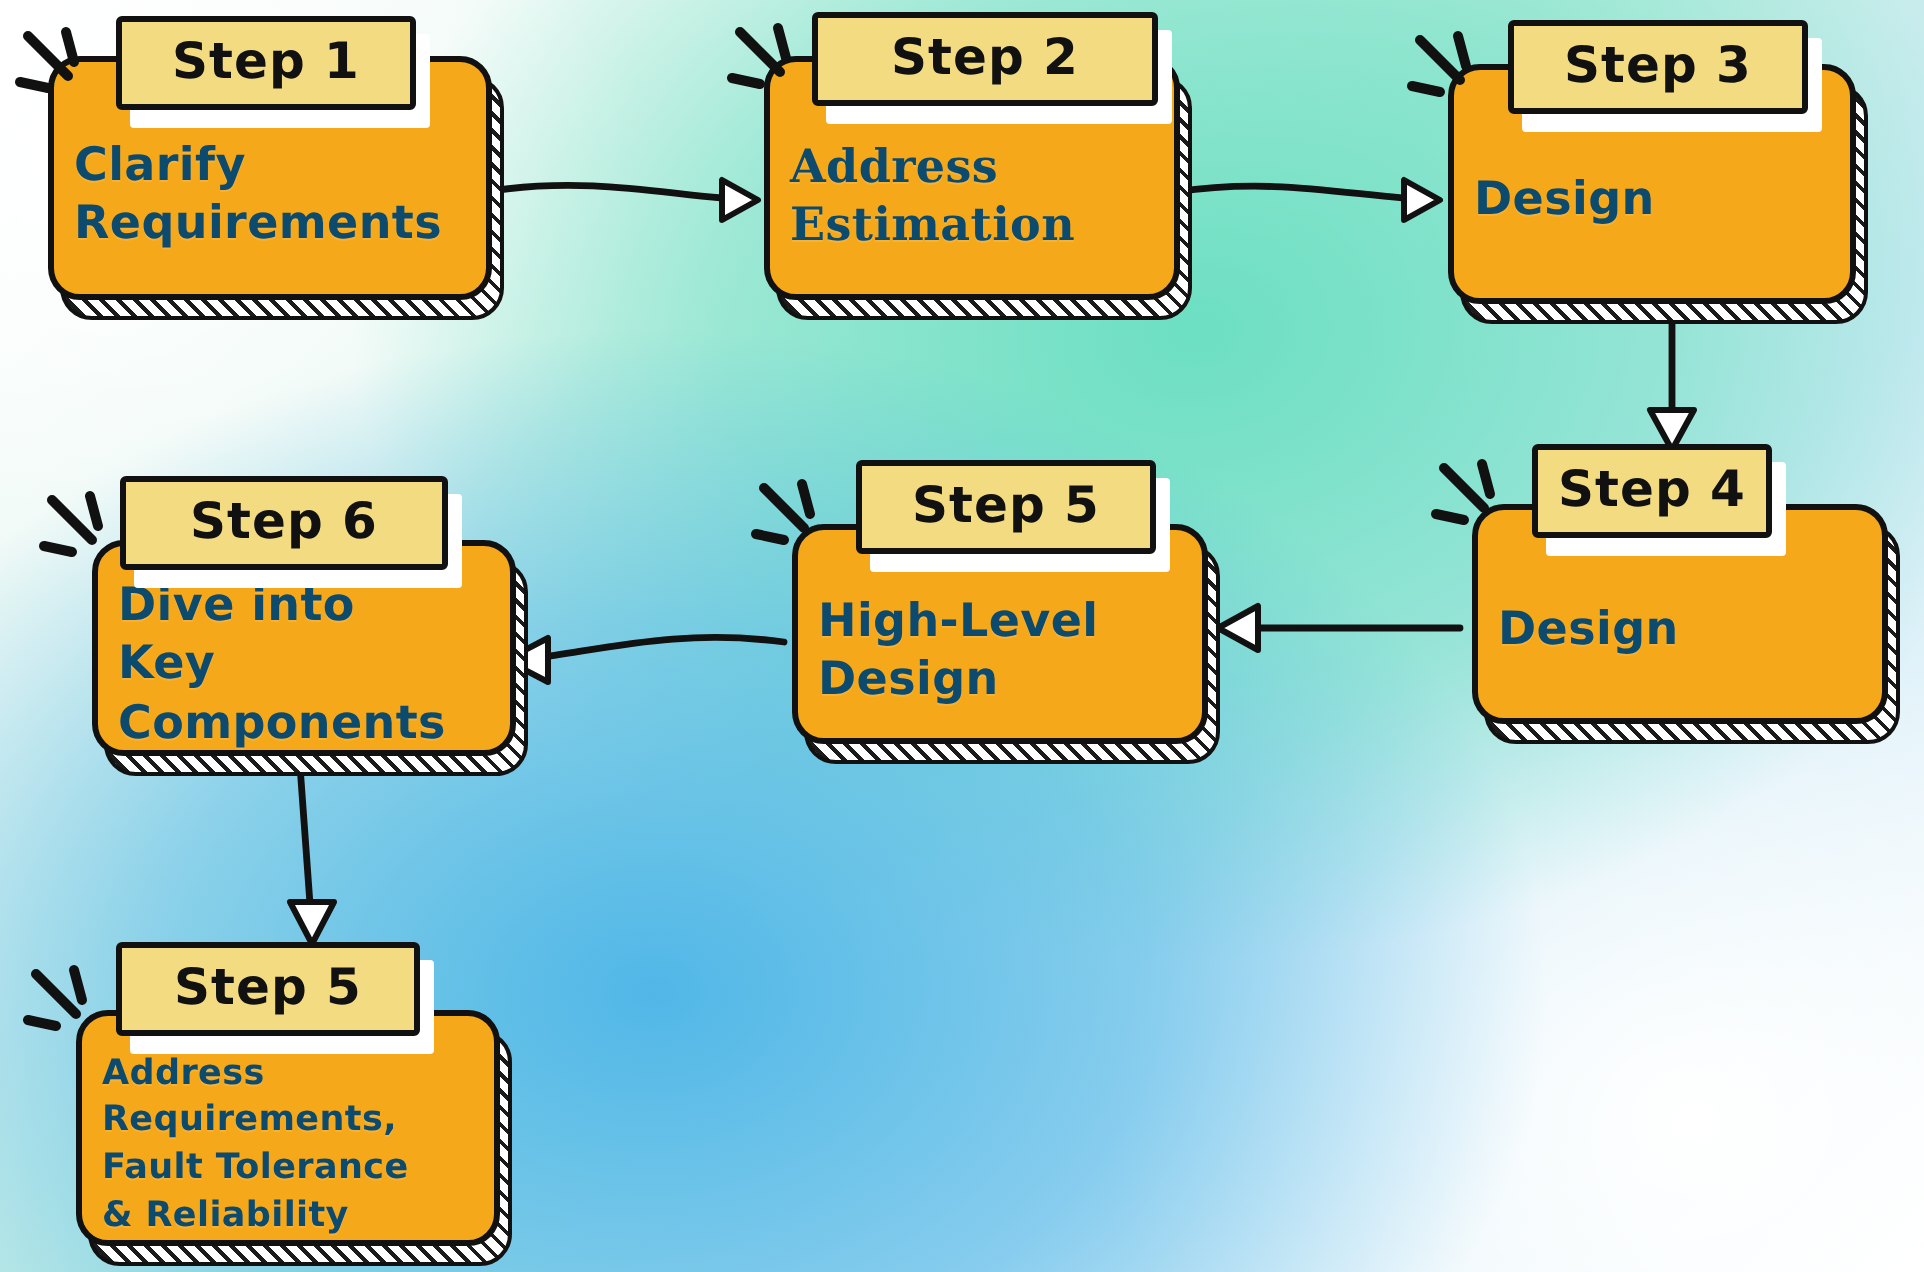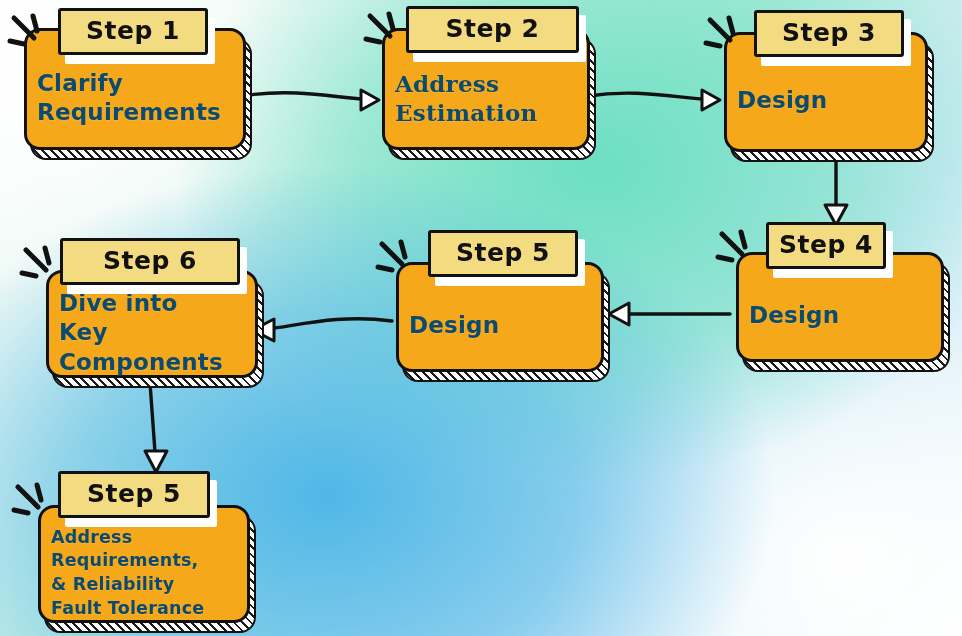--- a/index.html
+++ b/index.html
@@ -264,20 +264,21 @@
 
   <div class="step font-round" style="left:396px; top:262px; width:208px; height:110px;">
     <svg class="sparkle" style="left:-22px; top:-24px;" viewBox="0 0 44 44">
       <line x1="8" y1="6" x2="28" y2="26" stroke="#111" stroke-width="5" stroke-linecap="round"></line>
       <line x1="27" y1="4" x2="31" y2="19" stroke="#111" stroke-width="5" stroke-linecap="round"></line>
       <line x1="4" y1="29" x2="18" y2="32" stroke="#111" stroke-width="5" stroke-linecap="round"></line>
     </svg>
     <div class="body-shadow"></div>
     <div class="body">
       <div class="body-text">
+        <div>High-Level</div>
         <div>Design</div>
       </div>
     </div>
     <div class="tab-wrap" style="left:32px; top:-32px; width:150px;">
       <div class="tab-white"></div>
       <div class="tab">
         <span class="tab-label">Step 5</span>
       </div>
     </div>
   </div>
@@ -288,40 +289,40 @@
       <line x1="27" y1="4" x2="31" y2="19" stroke="#111" stroke-width="5" stroke-linecap="round"></line>
       <line x1="4" y1="29" x2="18" y2="32" stroke="#111" stroke-width="5" stroke-linecap="round"></line>
     </svg>
     <div class="body-shadow"></div>
     <div class="body">
       <div class="body-text">
         <div>Dive into</div>
         <div>Key Components</div>
       </div>
     </div>
-    <div class="tab-wrap" style="left:14px; top:-32px; width:180px;">
+    <div class="tab-wrap" style="left:14px; top:-32px; width:164px;">
       <div class="tab-white"></div>
       <div class="tab">
         <span class="tab-label">Step 6</span>
       </div>
     </div>
   </div>
 
   <div class="step font-round font-small" style="left:38px; top:505px; width:212px; height:118px;">
     <svg class="sparkle" style="left:-28px; top:-24px;" viewBox="0 0 44 44">
       <line x1="8" y1="6" x2="28" y2="26" stroke="#111" stroke-width="5" stroke-linecap="round"></line>
       <line x1="27" y1="4" x2="31" y2="19" stroke="#111" stroke-width="5" stroke-linecap="round"></line>
       <line x1="4" y1="29" x2="18" y2="32" stroke="#111" stroke-width="5" stroke-linecap="round"></line>
     </svg>
     <div class="body-shadow"></div>
     <div class="body">
       <div class="body-text">
         <div>Address Requirements,</div>
+        <div>Fault Tolerance</div>
         <div>&amp; Reliability</div>
-        <div>Fault Tolerance</div>
       </div>
     </div>
     <div class="tab-wrap" style="left:20px; top:-34px; width:152px;">
       <div class="tab-white"></div>
       <div class="tab">
         <span class="tab-label">Step 5</span>
       </div>
     </div>
   </div>
 

